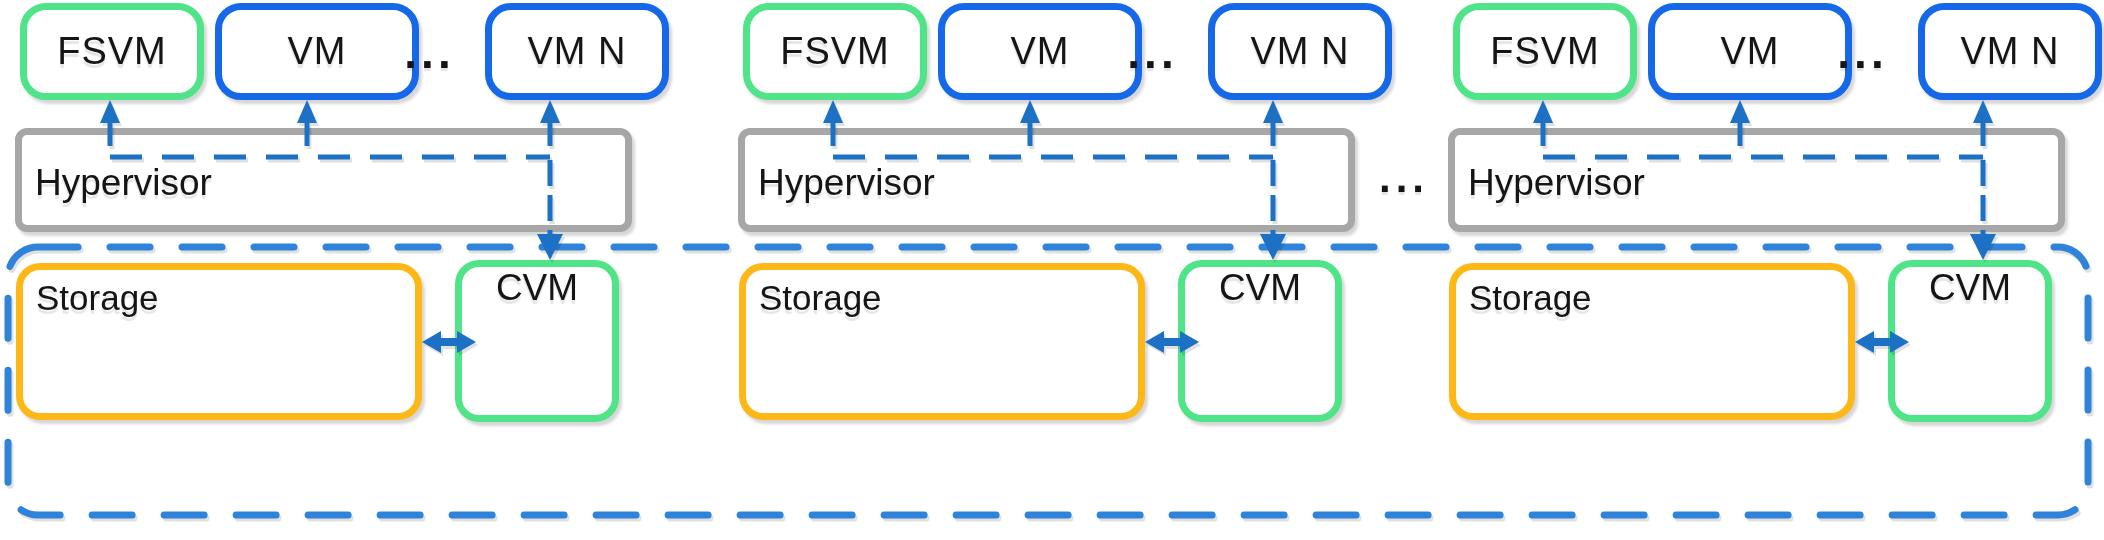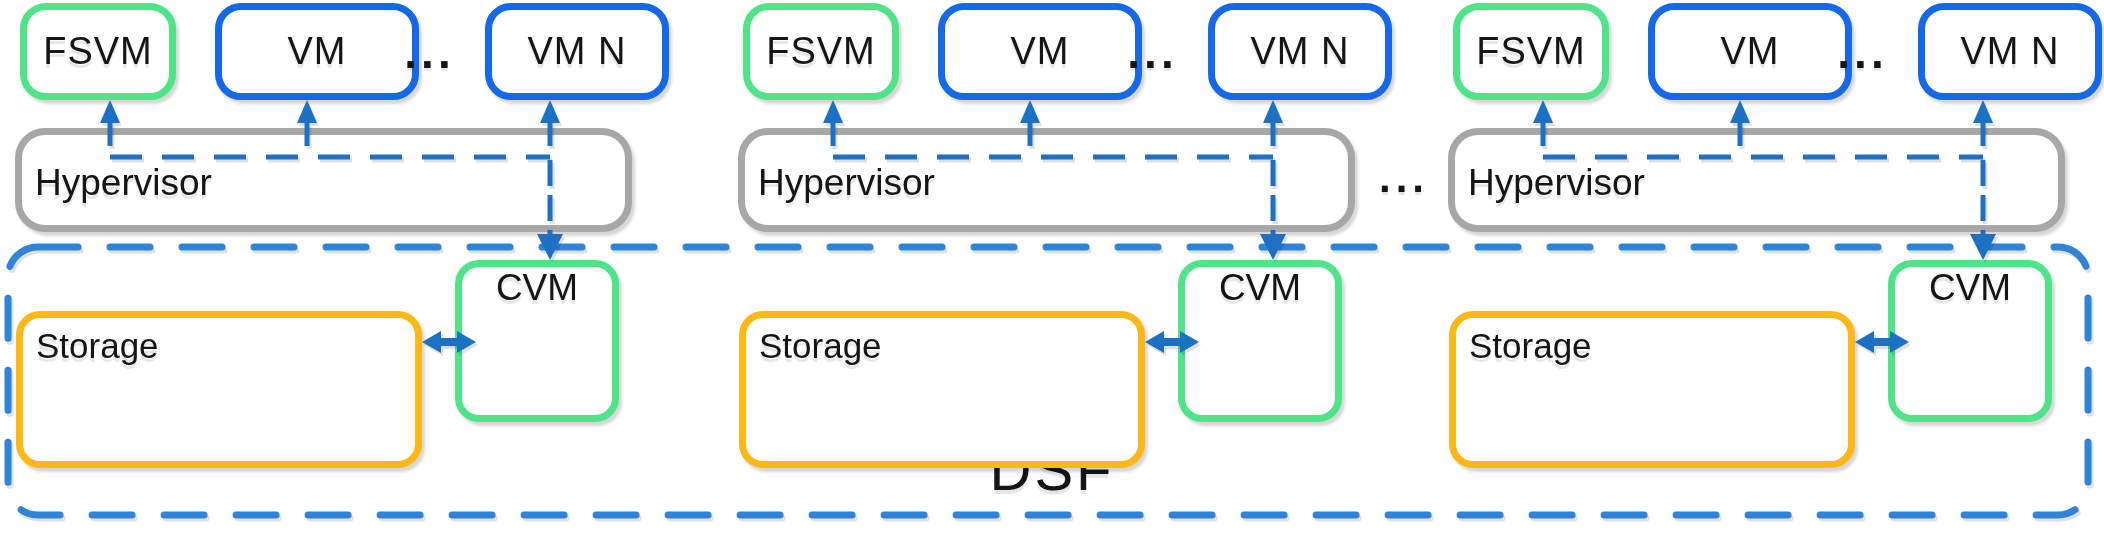--- a/index.html
+++ b/index.html
@@ -9,26 +9,26 @@
   }
   .layer{position:absolute;left:0;top:0;}
   .group{position:absolute;top:0;width:628px;height:540px;}
   .box{position:absolute;background:#ffffff;box-sizing:border-box;
        box-shadow:3px 4px 3px rgba(0,0,0,0.16);}
   .lbl{text-shadow:0 4px 1px rgba(0,0,0,0.10);white-space:nowrap;}
   .topbox{top:3px;height:97px;border-radius:26px;border:7px solid;
           display:flex;align-items:center;justify-content:center;font-size:38px;letter-spacing:1px;}
   .b-green{border-color:var(--c-green,#4ee487);}
   .b-blue{border-color:var(--c-blue,#1569e8);}
-  .fsvm{left:5px;width:156px;}
+  .fsvm{left:5px;width:184px;}
   .vm{left:200px;width:204px;}
   .vmn{left:443px;width:184px;margin-left:27px;}
-  .hyp{left:0;top:128px;width:617px;height:104px;border:7px solid var(--c-gray,#a7a7a7);border-radius:30px;}
+  .hyp{left:0;top:128px;width:617px;height:104px;border:7px solid var(--c-gray,#a7a7a7);border-radius:12px;}
   .hyp .lbl{position:absolute;left:13px;top:28px;font-size:37px;line-height:40px;}
-  .storage{left:1px;top:263px;width:406px;height:157px;border:7px solid var(--c-orange,#fdb817);border-radius:24px;margin-top:48px;}
+  .storage{left:1px;top:263px;width:406px;height:157px;border:7px solid var(--c-orange,#fdb817);border-radius:24px;}
   .storage .lbl{position:absolute;left:13px;top:8px;font-size:35px;line-height:40px;}
   .cvm{left:440px;top:260px;width:164px;height:162px;border:7px solid var(--c-green,#4ee487);border-radius:24px;
        display:flex;align-items:flex-start;justify-content:center;font-size:37px;}
   .dots{position:absolute;font-weight:700;text-align:center;color:var(--c-text,#151515);
         text-shadow:0 3px 1px rgba(0,0,0,0.10);}
   .vm-dots{left:386px;top:3px;width:57px;height:97px;display:flex;align-items:center;justify-content:center;
            font-size:46px;letter-spacing:4px;}
   .host-dots{left:1372px;top:150px;width:64px;font-size:42px;line-height:56px;letter-spacing:5px;}
   .arrows{position:absolute;left:0;top:0;z-index:5;filter:drop-shadow(2px 3px 0 rgba(0,0,0,0.12));}
   .dsf-svg{filter:drop-shadow(2px 3px 0 rgba(0,0,0,0.12));}
@@ -39,21 +39,20 @@
              font-size:58px;font-weight:400;letter-spacing:3px;text-shadow:0 4px 1px rgba(0,0,0,0.10);}
 </style>
 </head>
 <body>
 
 <div class="canvas">
 
   <svg class="layer dsf-svg" width="2104" height="540" viewBox="0 0 2104 540">
     <rect class="dsf-stroke" x="8" y="247" width="2080" height="268" rx="30" stroke-width="7" stroke-linecap="round" stroke-dasharray="40 32"></rect>
   </svg>
-  <div class="dsf-label lbl">DSF</div>
 
   <div class="dots host-dots">...</div>
 
   <div class="group" style="left:15px">
     <div class="box topbox fsvm b-green">
       <span class="lbl">FSVM</span>
       </div>
     <div class="box topbox vm b-blue">
       <span class="lbl">VM</span>
       </div>

